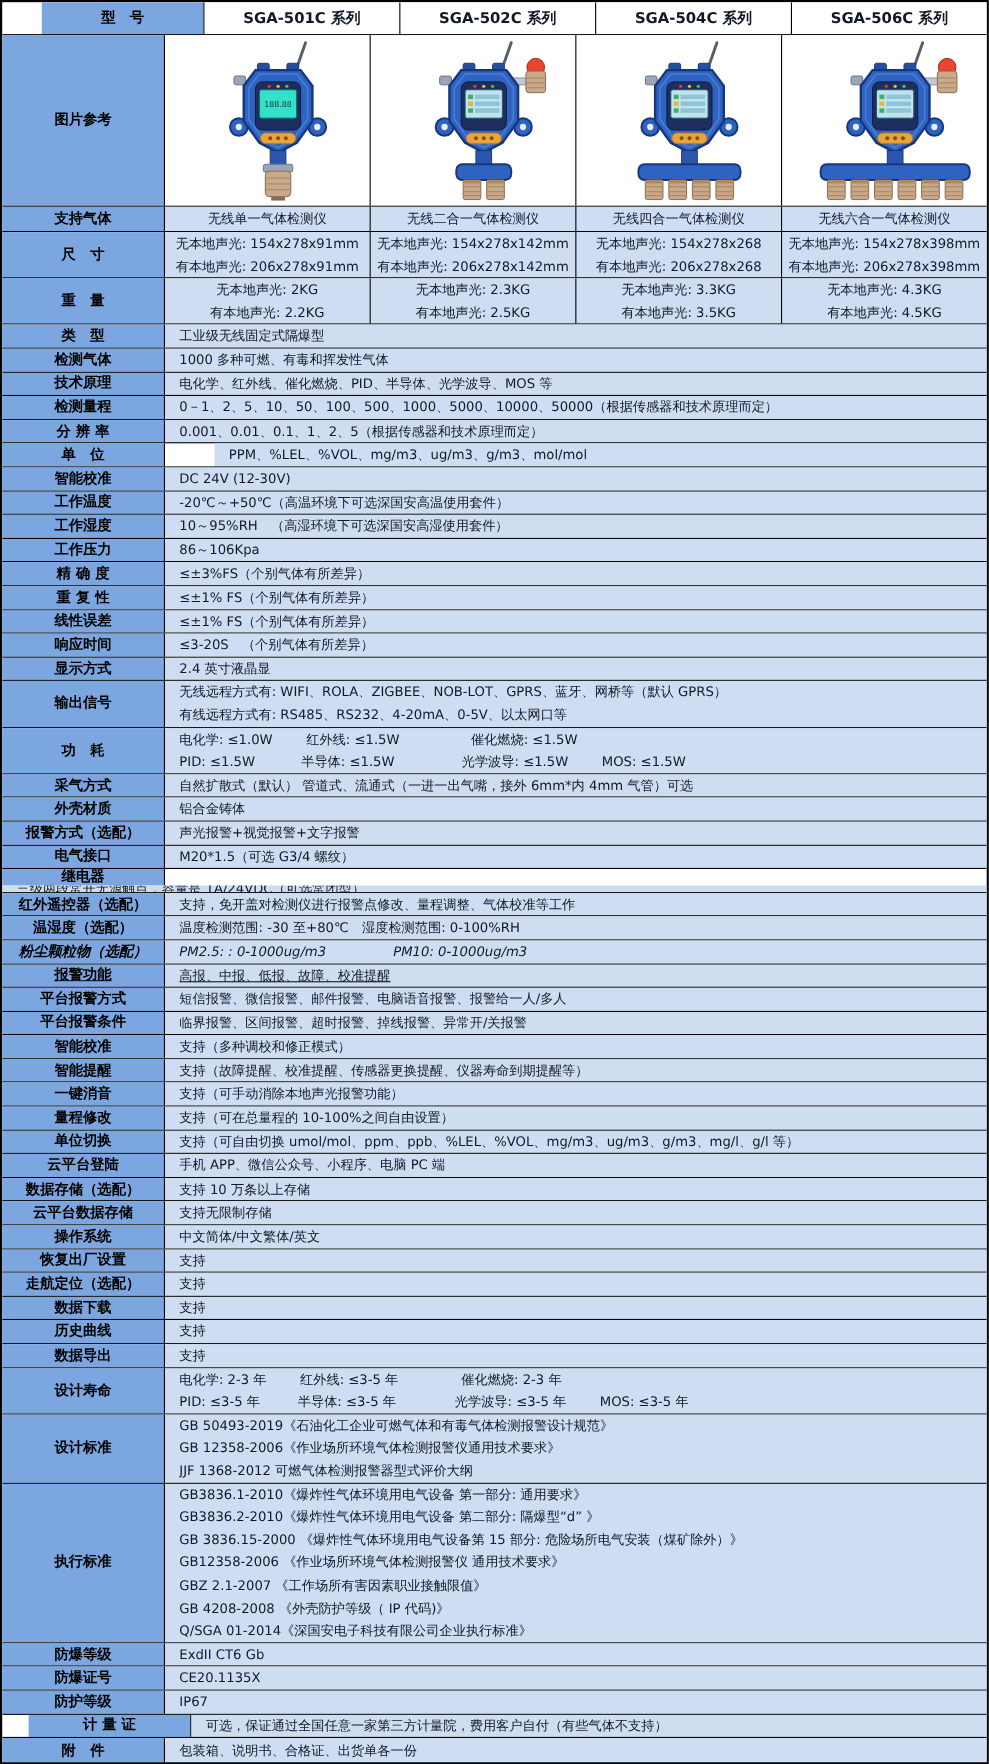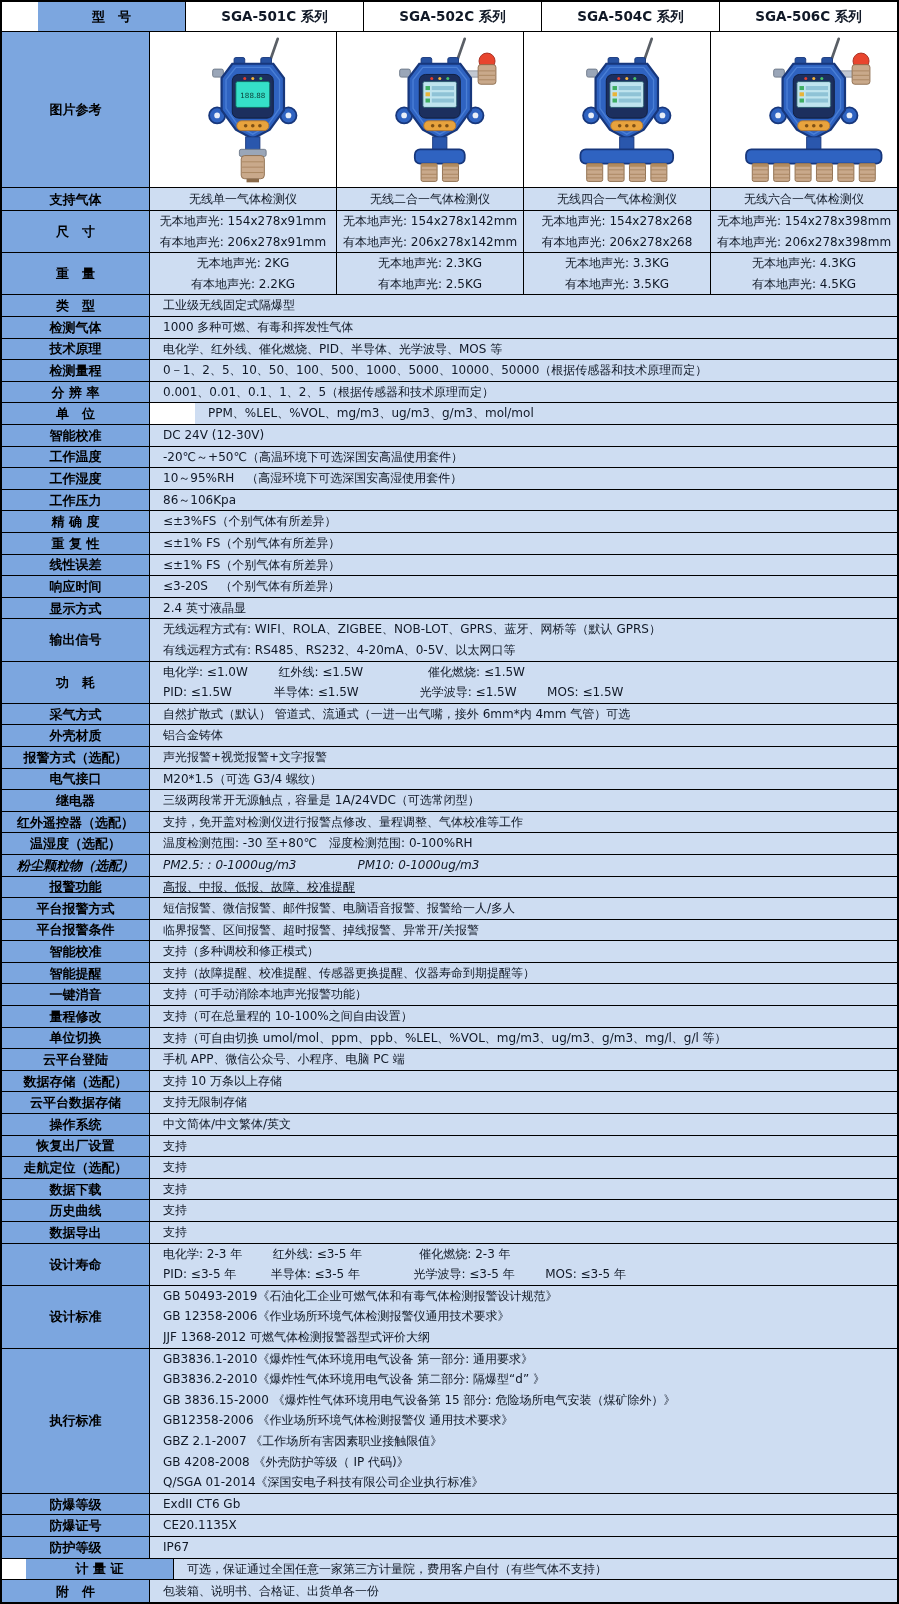--- a/index.html
+++ b/index.html
@@ -513,21 +513,21 @@
         </div>
       </div>
       <div class="row" style="height: 21.6px;">
         <div class="label">
           <span>电气接口</span>
         </div>
         <div class="full">
           <div class="vline">M20*1.5（可选 G3/4 螺纹）</div>
         </div>
       </div>
-      <div class="row" style="height: 21.6px;">
+      <div class="row" style="height: 21.6px; flex-direction: column;">
         <div class="label">
           <span>继电器</span>
         </div>
         <div class="full">
           <div class="vline">三级两段常开无源触点，容量是 1A/24VDC（可选常闭型）</div>
         </div>
       </div>
       <div class="row" style="height: 21.6px; justify-content: flex-end;">
         <div class="label">
           <span>红外遥控器（选配）</span>

